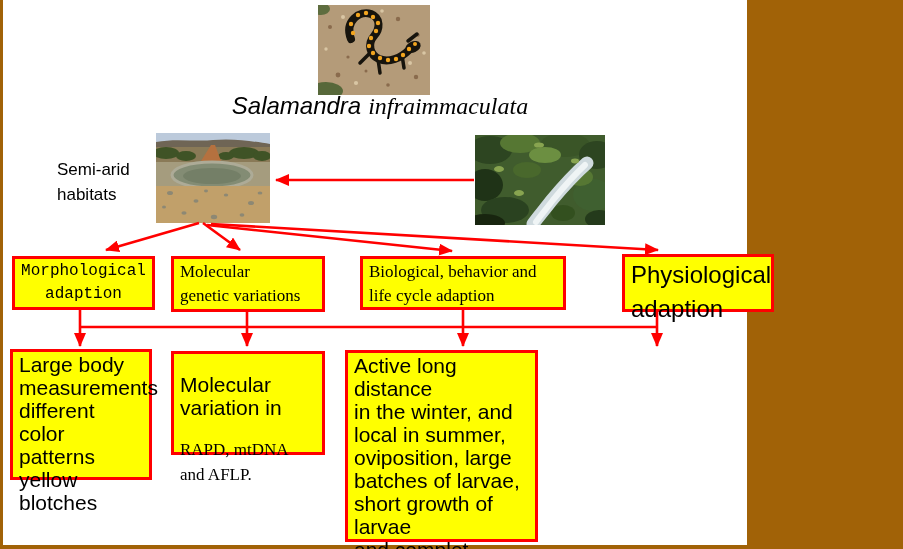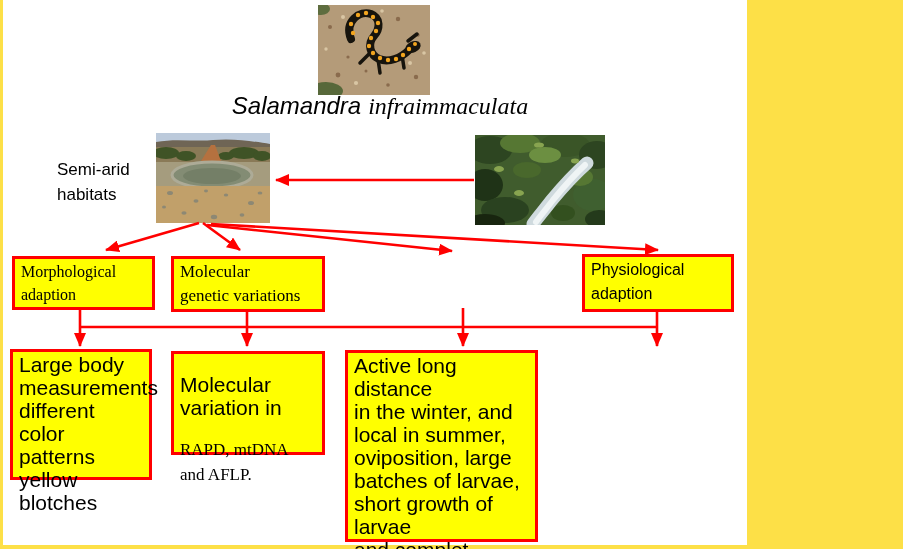--- a/index.html
+++ b/index.html
@@ -1,34 +1,34 @@
 <!DOCTYPE html>
 <html><head>
 <meta charset="utf-8">
 <style>
   html,body{margin:0;padding:0;background:#222;}
-  .canvas{position:relative;width:903px;height:549px;background:#fde047;overflow:hidden;
+  .canvas{position:relative;width:903px;height:549px;background:#a16207;overflow:hidden;
           font-family:"Liberation Sans",sans-serif;}
   .slide{position:absolute;left:3px;top:0;width:744px;height:545px;background:#fff;}
   .abs{position:absolute;}
   .photo{position:absolute;overflow:hidden;}
   .photo svg{display:block;}
   .title{position:absolute;left:210px;top:92px;width:340px;text-align:center;
          font-size:24px;color:#000;white-space:nowrap;}
   .title .genus{font-family:"Liberation Sans",sans-serif;font-style:italic;margin-right:7px;}
   .title .species{font-family:"Liberation Serif",serif;font-style:italic;}
   .lbl-sans{font-family:"Liberation Sans",sans-serif;font-size:17px;line-height:25px;color:#000;
             white-space:pre-line;margin-left:12px;}
   .lbl-serif{font-family:"Liberation Serif",serif;font-size:19px;line-height:27px;color:#000;
              white-space:pre-line;}
   .box{position:absolute;background:#FFFF00;border:3px solid #FF0000;box-sizing:border-box;
        padding:1px 6px;color:#000;white-space:pre-line;}
-  .f-sans16{font-family:Liberation Serif, serif;font-size:16px;line-height:23px;}
+  .f-sans16{font-family:Liberation Mono, monospace;font-size:16px;line-height:23px;text-align:center;}
   .f-serif17{font-family:"Liberation Serif",serif;font-size:17px;line-height:24px;}
-  .f-sans20{font-family:"Liberation Sans",sans-serif;font-size:16px;line-height:24px;}
+  .f-sans20{font-family:"Liberation Sans",sans-serif;font-size:24px;line-height:34px;margin-left:40px;}
   .f-sans15{font-family:"Liberation Sans",sans-serif;font-size:21px;line-height:23px;}
   .f-serif16{font-family:"Liberation Serif",serif;font-size:17px;line-height:25px;}
   .arrows{position:absolute;left:0;top:0;width:903px;height:549px;pointer-events:none;}
 </style>
 </head>
 <body>
 
 <div class="canvas">
   <div class="slide"></div>
 
@@ -149,20 +149,22 @@
         <ellipse cx="100" cy="26" rx="4" ry="2.4"></ellipse>
           <ellipse cx="44" cy="58" rx="5" ry="3"></ellipse>
       </g>
     </svg>
   </div>
 
   <div class="box f-sans16" style="left:12px;top:256px;width:143px;height:54px;">Morphological
 adaption</div>
   <div class="box f-serif17" style="left:171px;top:256px;width:154px;height:56px;">Molecular
 genetic variations</div>
+  <div class="box f-serif17" style="left:360px;top:256px;width:206px;height:54px;">Biological, behavior and
+life cycle adaption</div>
   <div class="box f-sans20" style="left:582px;top:254px;width:152px;height:58px;">Physiological
 adaption</div>
 
   <div class="box f-sans15" style="left:10px;top:349px;width:142px;height:131px;">Large body
 measurements
 different  color
 patterns yellow
 blotches</div>
   <div class="box" style="left:171px;top:351px;width:154px;height:104px;">
     <div class="f-sans15" style="white-space:pre-line;">Molecular

